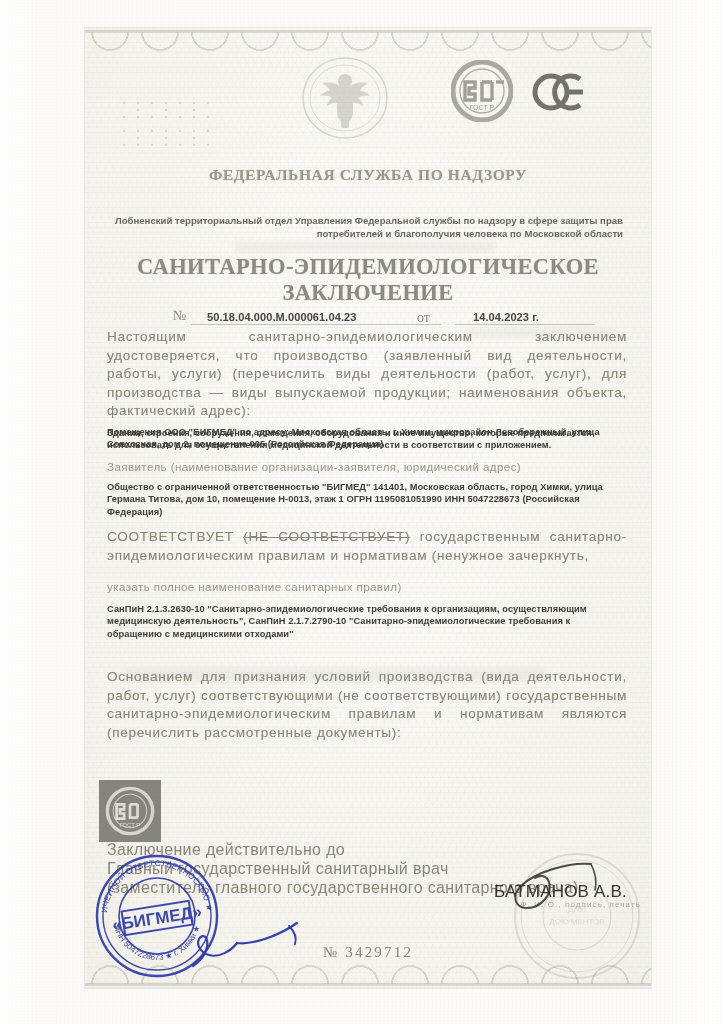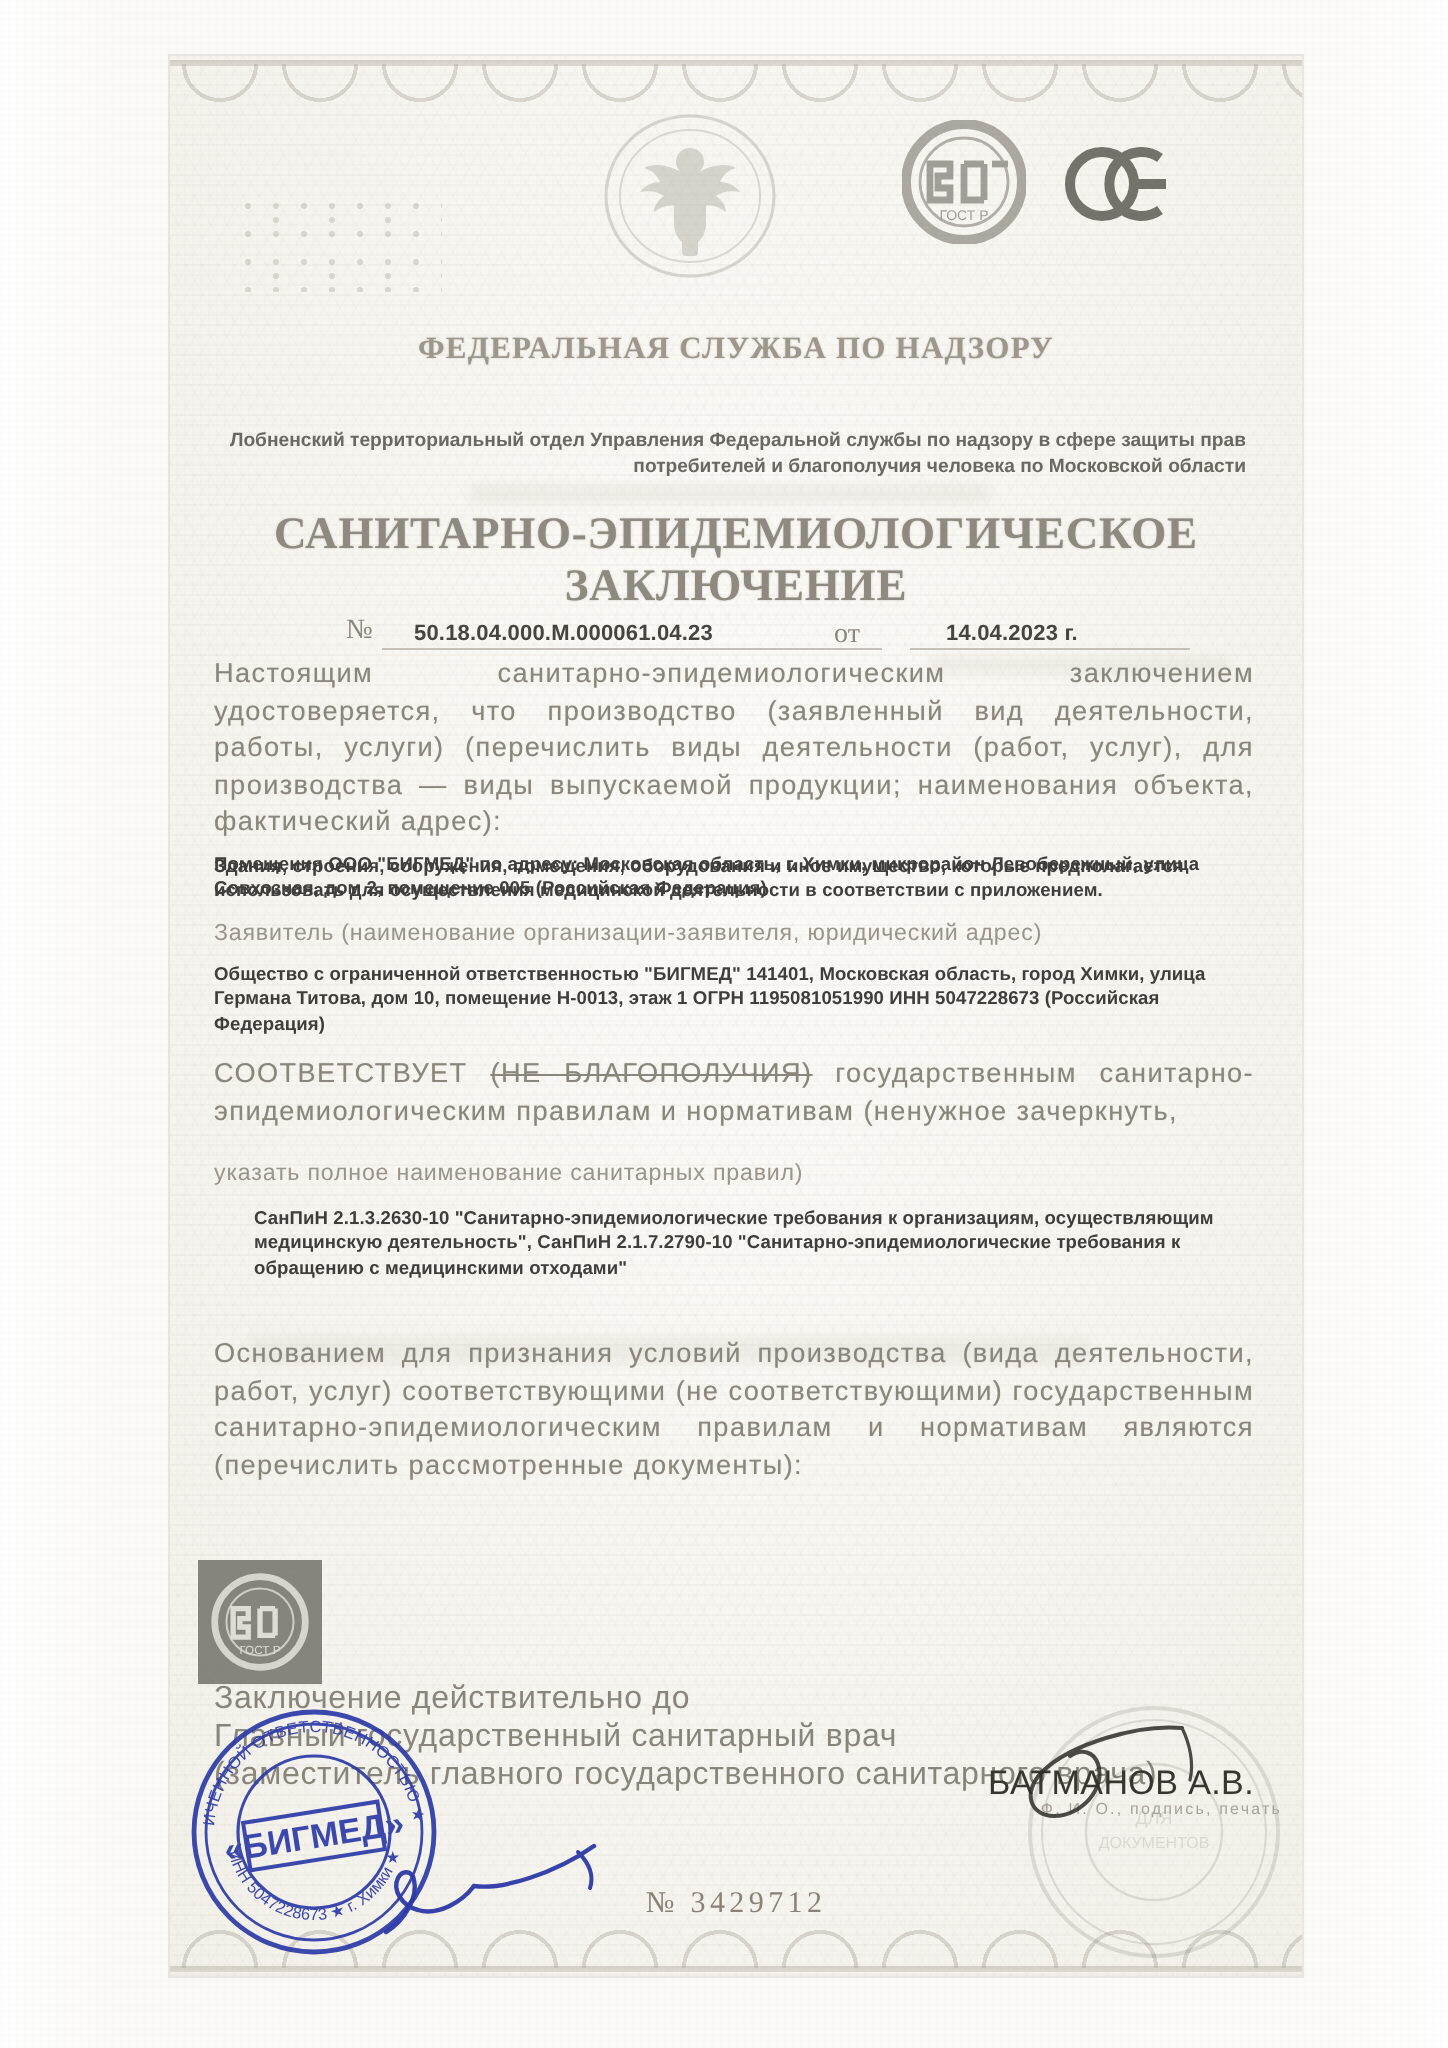--- a/index.html
+++ b/index.html
@@ -230,26 +230,26 @@
   </div>
 
   <div class="body" style="top:432px;">
     <div class="p-hint">Заявитель (наименование организации-заявителя, юридический адрес)</div>
     <div class="p-fill" style="margin-top:8px;">Общество с ограниченной ответственностью "БИГМЕД" 141401, Московская область, город Химки, улица Германа Титова, дом 10, помещение Н-0013, этаж 1 ОГРН 1195081051990 ИНН 5047228673 (Российская Федерация)</div>
   </div>
 
   <div class="body" style="top:500px;">
     <div class="p-form big">
       <span>СООТВЕТСТВУЕТ</span>
-      <span class="strike">(НЕ БЛАГОПОЛУЧИЯ)</span>
+      <span class="strike">(НЕ СООТВЕТСТВУЕТ)</span>
       <span>государственным санитарно-эпидемиологическим правилам и нормативам</span>
       <span>(ненужное зачеркнуть,</span>
     </div>
     <div class="p-hint" style="margin-top:15px;">указать полное наименование санитарных правил)</div>
-    <div class="p-fill" style="margin-top:10px;margin-left:20px;">СанПиН 2.1.3.2630-10 "Санитарно-эпидемиологические требования к организациям, осуществляющим медицинскую деятельность", СанПиН 2.1.7.2790-10 "Санитарно-эпидемиологические требования к обращению с медицинскими отходами"</div>
+    <div class="p-fill" style="margin-top:10px;">СанПиН 2.1.3.2630-10 "Санитарно-эпидемиологические требования к организациям, осуществляющим медицинскую деятельность", СанПиН 2.1.7.2790-10 "Санитарно-эпидемиологические требования к обращению с медицинскими отходами"</div>
   </div>
 
   <div class="body" style="top:640px;">
     <div class="p-form big">Основанием для признания условий производства (вида деятельности, работ, услуг) соответствующими (не соответствующими) государственным санитарно-эпидемиологическим правилам и нормативам являются (перечислить рассмотренные документы):</div>
   </div>
 
   <div class="gost-block">
     <svg viewBox="0 0 62 62" width="52" height="52" aria-hidden="true">
       <circle cx="31" cy="31" r="27" fill="none" stroke="#d3cfc8" stroke-width="4"></circle>
       <circle cx="31" cy="31" r="20" fill="none" stroke="#cac5bd" stroke-width="1.2"></circle>

